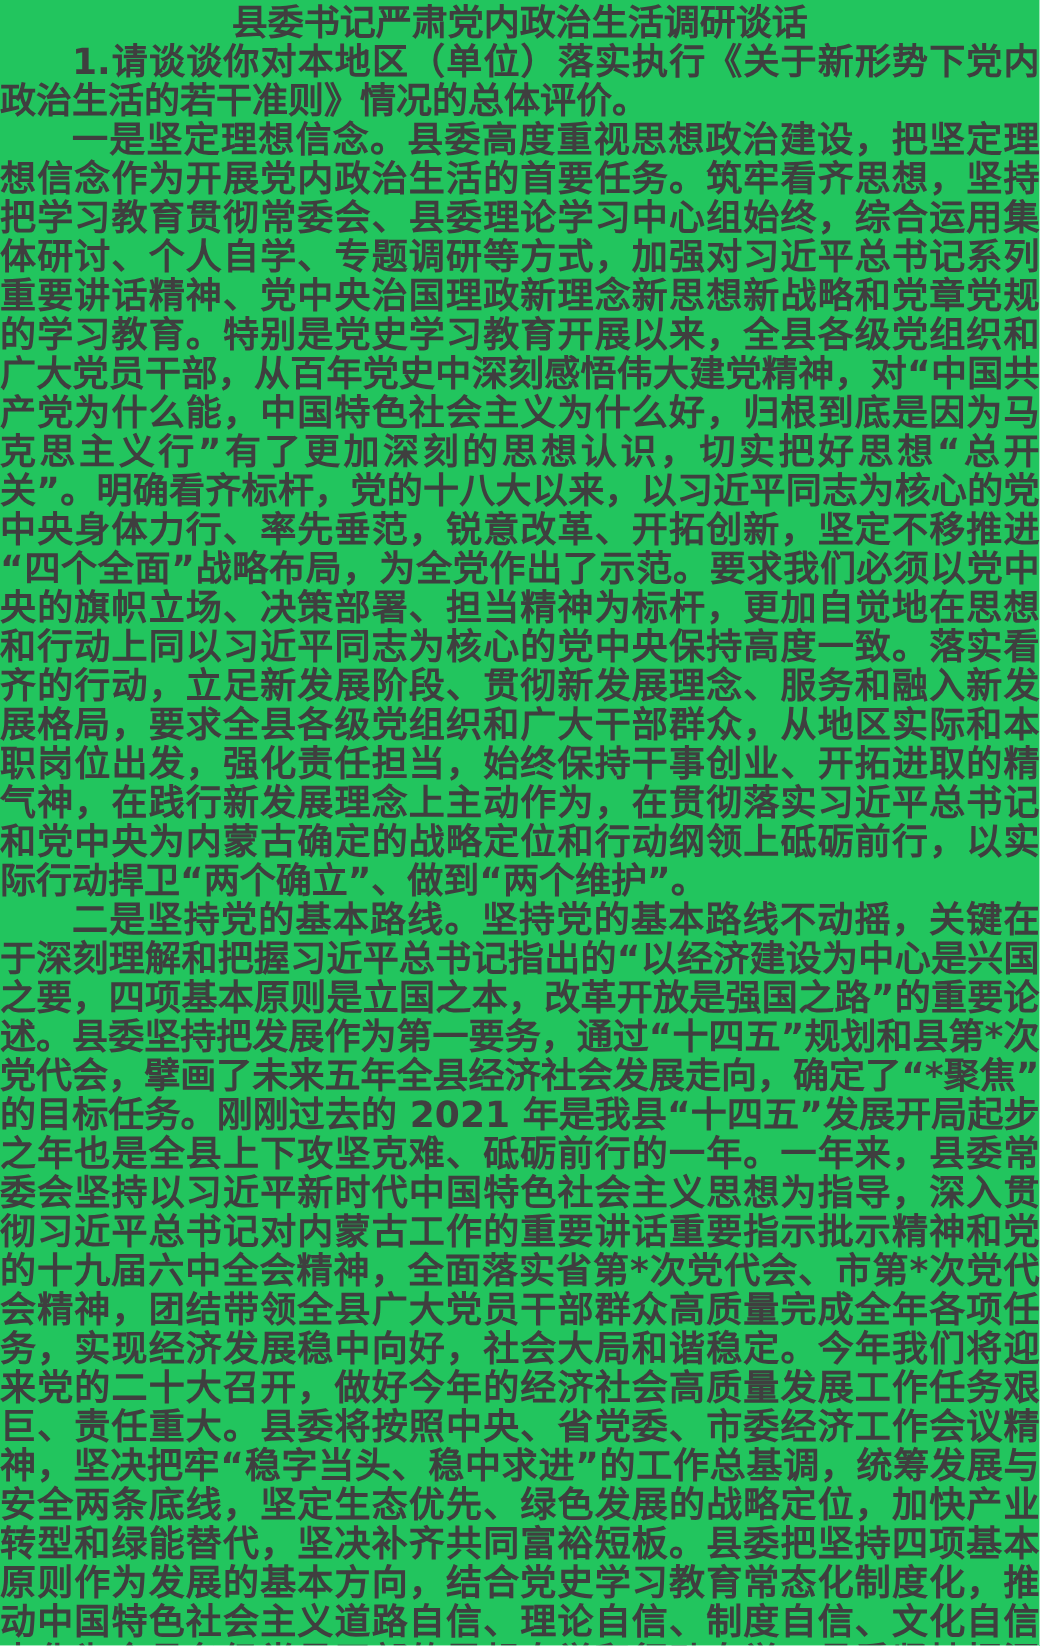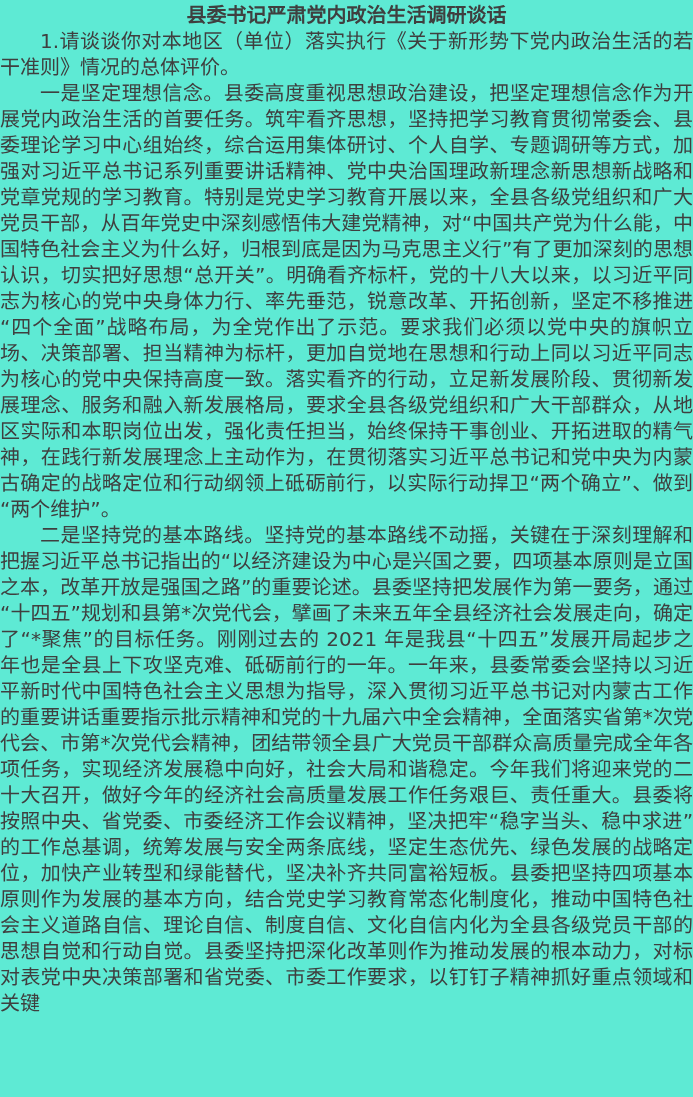--- a/index.html
+++ b/index.html
@@ -11,36 +11,37 @@
     width: 693px;
     height: 1097px;
     overflow: hidden;
   }
   .page {
     box-sizing: border-box;
     width: 693px;
     height: 1097px;
     overflow: hidden;
     padding-top: 2px;
-    background: #5eead4;
+    background: #22c55e;
     font-family: "DejaVu Sans", "Liberation Sans", sans-serif;
-    font-size: 20px;
+    font-size: 24px;
     line-height: 26px;
     color: #3f3f3f;
     text-align: justify;
     word-break: break-all;
   }
   .doc-title {
     text-align: center;
     font-weight: bold;
     margin: 0;
   }
   .para {
     margin: 0;
     text-indent: 2em;
+    font-weight: bold;
   }
 </style>
 </head>
 <body>
 
 <div class="page">
   <div class="doc-title">县委书记严肃党内政治生活调研谈话</div>
   <p class="para">1.请谈谈你对本地区（单位）落实执行《关于新形势下党内政治生活的若干准则》情况的总体评价。</p>
   <p class="para">一是坚定理想信念。县委高度重视思想政治建设，把坚定理想信念作为开展党内政治生活的首要任务。筑牢看齐思想，坚持把学习教育贯彻常委会、县委理论学习中心组始终，综合运用集体研讨、个人自学、专题调研等方式，加强对习近平总书记系列重要讲话精神、党中央治国理政新理念新思想新战略和党章党规的学习教育。特别是党史学习教育开展以来，全县各级党组织和广大党员干部，从百年党史中深刻感悟伟大建党精神，对“中国共产党为什么能，中国特色社会主义为什么好，归根到底是因为马克思主义行”有了更加深刻的思想认识，切实把好思想“总开关”。明确看齐标杆，党的十八大以来，以习近平同志为核心的党中央身体力行、率先垂范，锐意改革、开拓创新，坚定不移推进“四个全面”战略布局，为全党作出了示范。要求我们必须以党中央的旗帜立场、决策部署、担当精神为标杆，更加自觉地在思想和行动上同以习近平同志为核心的党中央保持高度一致。落实看齐的行动，立足新发展阶段、贯彻新发展理念、服务和融入新发展格局，要求全县各级党组织和广大干部群众，从地区实际和本职岗位出发，强化责任担当，始终保持干事创业、开拓进取的精气神，在践行新发展理念上主动作为，在贯彻落实习近平总书记和党中央为内蒙古确定的战略定位和行动纲领上砥砺前行，以实际行动捍卫“两个确立”、做到“两个维护”。</p>
   <p class="para">二是坚持党的基本路线。坚持党的基本路线不动摇，关键在于深刻理解和把握习近平总书记指出的“以经济建设为中心是兴国之要，四项基本原则是立国之本，改革开放是强国之路”的重要论述。县委坚持把发展作为第一要务，通过“十四五”规划和县第*次党代会，擘画了未来五年全县经济社会发展走向，确定了“*聚焦”的目标任务。刚刚过去的 2021 年是我县“十四五”发展开局起步之年也是全县上下攻坚克难、砥砺前行的一年。一年来，县委常委会坚持以习近平新时代中国特色社会主义思想为指导，深入贯彻习近平总书记对内蒙古工作的重要讲话重要指示批示精神和党的十九届六中全会精神，全面落实省第*次党代会、市第*次党代会精神，团结带领全县广大党员干部群众高质量完成全年各项任务，实现经济发展稳中向好，社会大局和谐稳定。今年我们将迎来党的二十大召开，做好今年的经济社会高质量发展工作任务艰巨、责任重大。县委将按照中央、省党委、市委经济工作会议精神，坚决把牢“稳字当头、稳中求进”的工作总基调，统筹发展与安全两条底线，坚定生态优先、绿色发展的战略定位，加快产业转型和绿能替代，坚决补齐共同富裕短板。县委把坚持四项基本原则作为发展的基本方向，结合党史学习教育常态化制度化，推动中国特色社会主义道路自信、理论自信、制度自信、文化自信内化为全县各级党员干部的思想自觉和行动自觉。县委坚持把深化改革则作为推动发展的根本动力，对标对表党中央决策部署和省党委、市委工作要求，以钉钉子精神抓好重点领域和关键</p>

